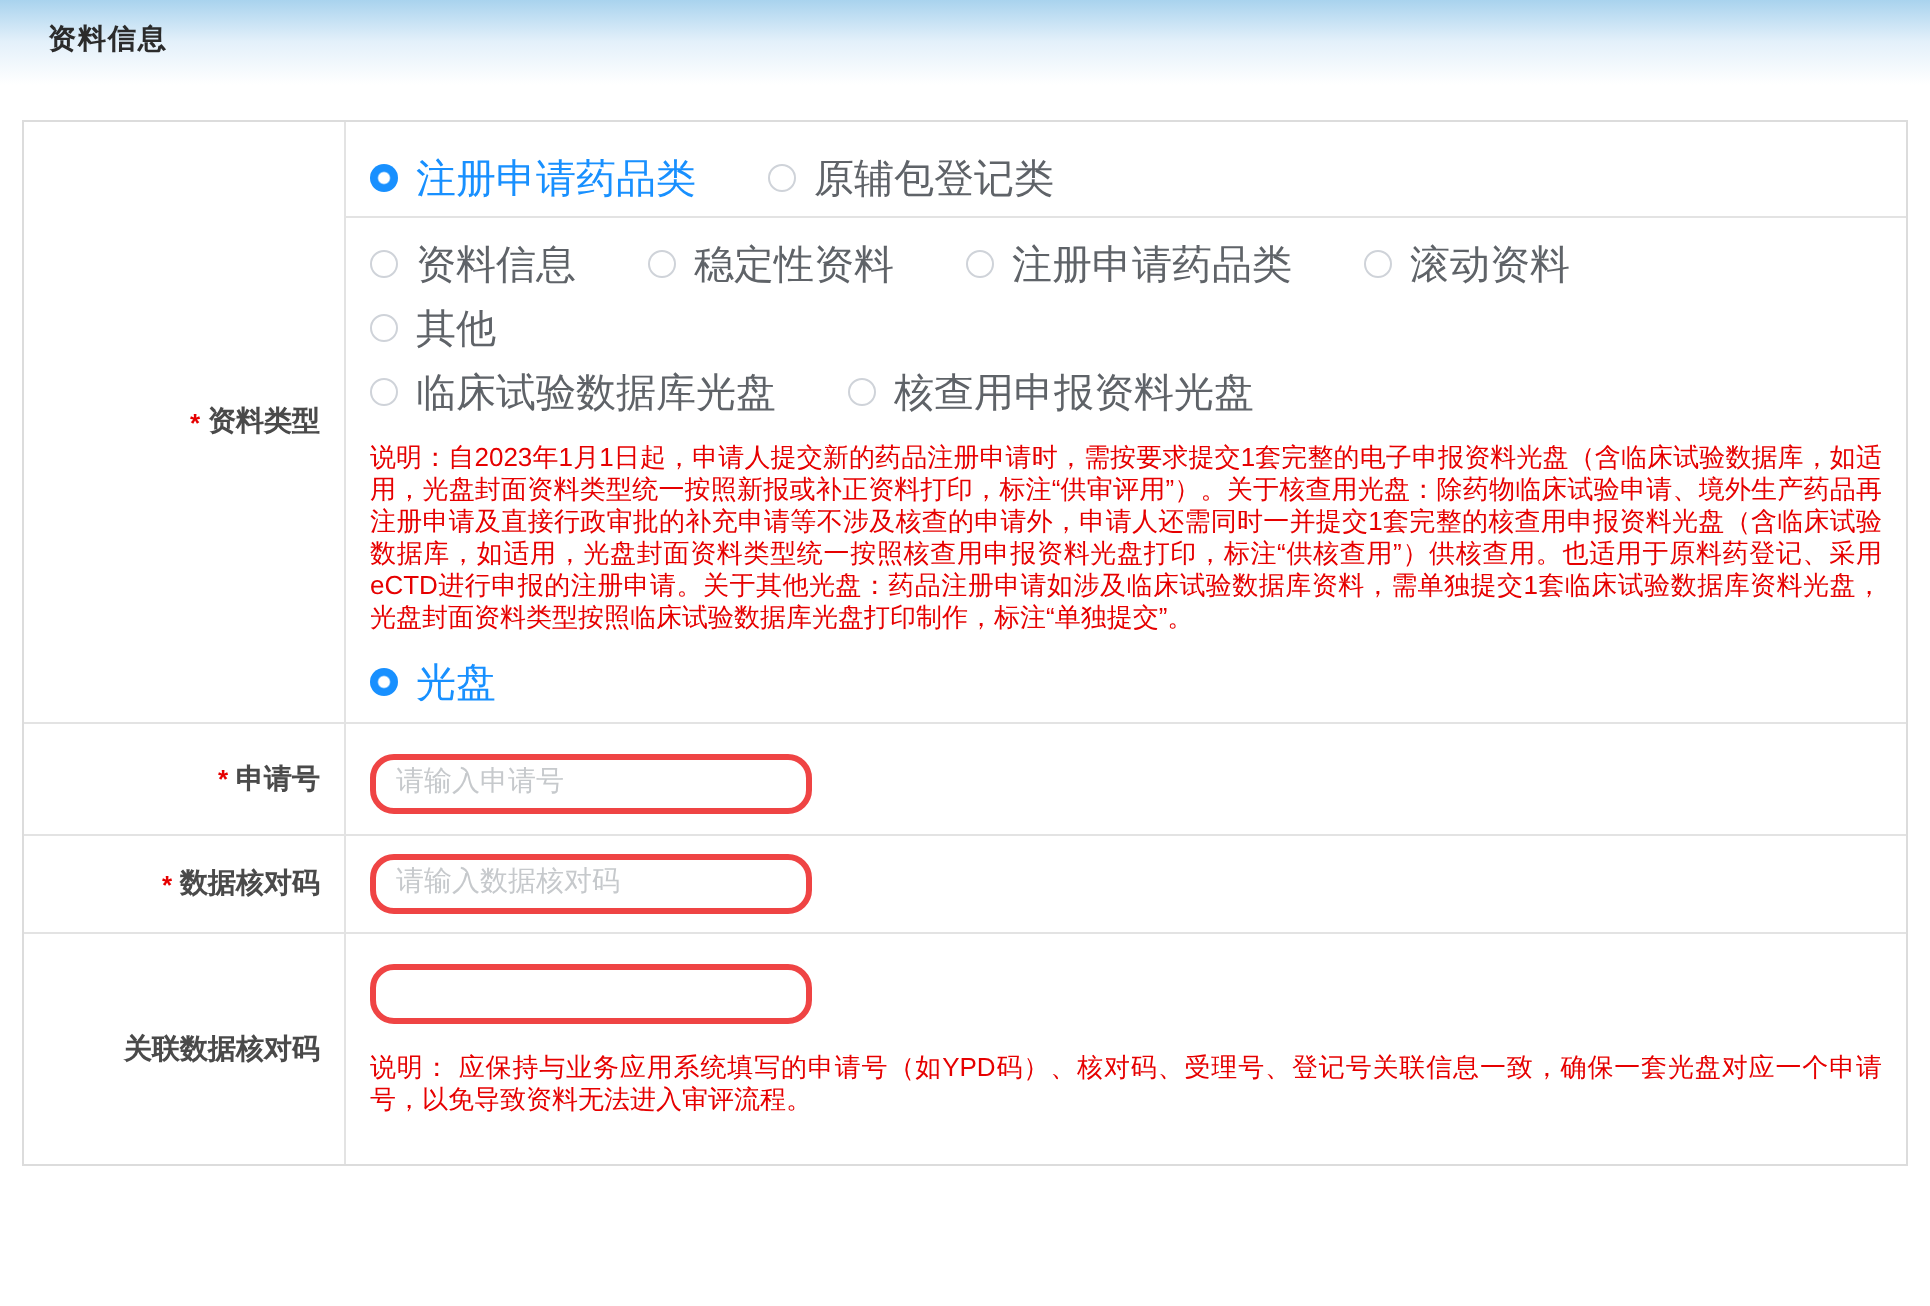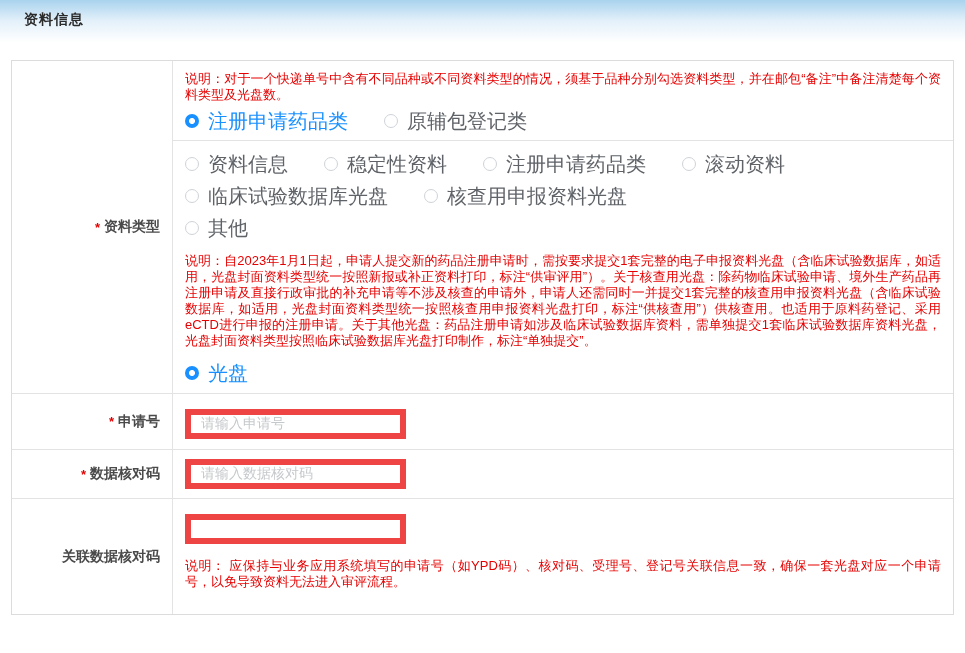--- a/index.html
+++ b/index.html
@@ -82,22 +82,22 @@
     border: none;
     background: radial-gradient(circle at 50% 50%, #ffffff 0 2.6px, #1890ff 3.4px);
   }
   .radio.checked .radio-label { color: #1890ff; }
   .long-note { margin-top: 9px; }
   .media-line { margin-top: 12px; height: 24px; }
   .pad-cell { padding: 15px 12px 10px; }
   .pad-cell-mid { padding: 9px 12px 9px; }
   .text-input {
     width: 221px; height: 30px;
-    border: 6px solid #ef4444;
-    border-radius: 0;
+    border: 3px solid #ef4444;
+    border-radius: 12px;
     padding: 0 10px;
     font-size: 14px;
     color: #333;
     outline: none;
     font-family: Liberation Serif, serif;
   }
   .text-input::placeholder { color: #c6c9cc; }
   .input-note { margin-top: 14px; }
 </style>
 </head>
@@ -110,21 +110,20 @@
 <div class="form-table">
 
   <div class="frow">
     <div class="label-cell">
       <span class="req">*</span>
       <span>资料类型</span>
     </div>
     <div class="content-cell">
 
       <div class="sectionA">
-        <div class="note">说明：对于一个快递单号中含有不同品种或不同资料类型的情况，须基于品种分别勾选资料类型，并在邮包“备注”中备注清楚每个资料类型及光盘数。</div>
         <div class="radio-line first">
           <span class="radio checked">
             <span class="dot"></span>
             <span class="radio-label">注册申请药品类</span>
           </span>
           <span class="radio">
             <span class="dot"></span>
             <span class="radio-label">原辅包登记类</span>
           </span>
         </div>
@@ -145,31 +144,31 @@
             <span class="radio-label">注册申请药品类</span>
           </span>
           <span class="radio">
             <span class="dot"></span>
             <span class="radio-label">滚动资料</span>
           </span>
         </div>
         <div class="radio-line">
           <span class="radio">
             <span class="dot"></span>
+            <span class="radio-label">其他</span>
+          </span>
+        </div>
+        <div class="radio-line">
+          <span class="radio">
+            <span class="dot"></span>
             <span class="radio-label">临床试验数据库光盘</span>
           </span>
           <span class="radio">
             <span class="dot"></span>
             <span class="radio-label">核查用申报资料光盘</span>
-          </span>
-        </div>
-        <div class="radio-line">
-          <span class="radio">
-            <span class="dot"></span>
-            <span class="radio-label">其他</span>
           </span>
         </div>
         <div class="note long-note">说明：自2023年1月1日起，申请人提交新的药品注册申请时，需按要求提交1套完整的电子申报资料光盘（含临床试验数据库，如适用，光盘封面资料类型统一按照新报或补正资料打印，标注“供审评用”）。关于核查用光盘：除药物临床试验申请、境外生产药品再注册申请及直接行政审批的补充申请等不涉及核查的申请外，申请人还需同时一并提交1套完整的核查用申报资料光盘（含临床试验数据库，如适用，光盘封面资料类型统一按照核查用申报资料光盘打印，标注“供核查用”）供核查用。也适用于原料药登记、采用eCTD进行申报的注册申请。关于其他光盘：药品注册申请如涉及临床试验数据库资料，需单独提交1套临床试验数据库资料光盘，光盘封面资料类型按照临床试验数据库光盘打印制作，标注“单独提交”。</div>
         <div class="radio-line media-line">
           <span class="radio checked">
             <span class="dot"></span>
             <span class="radio-label">光盘</span>
           </span>
         </div>
       </div>

